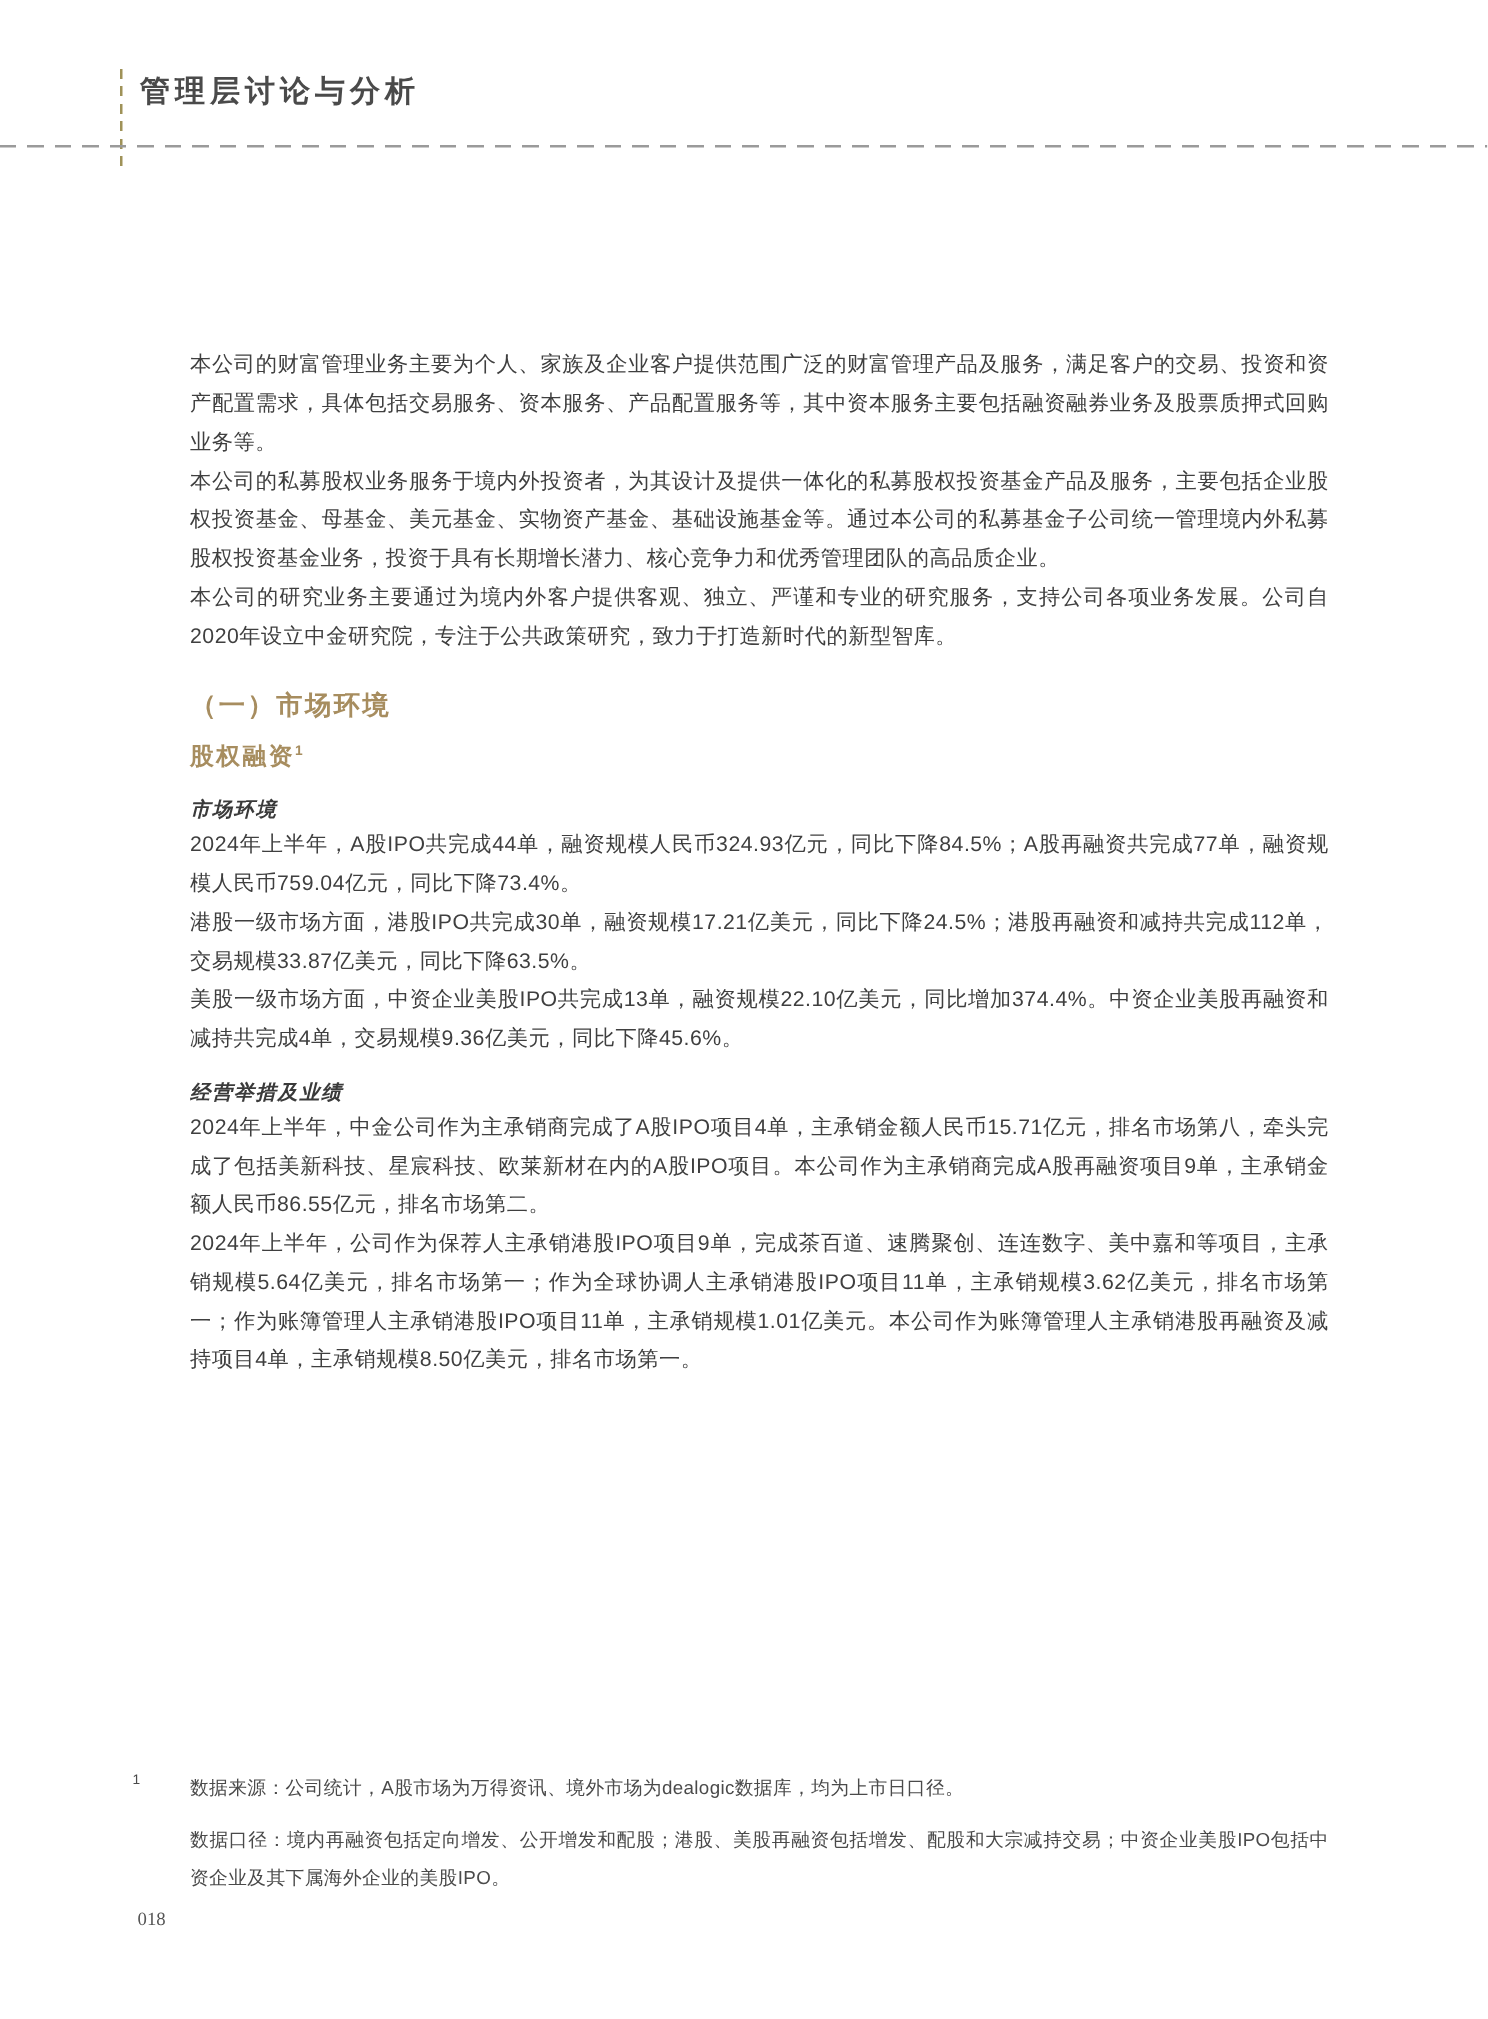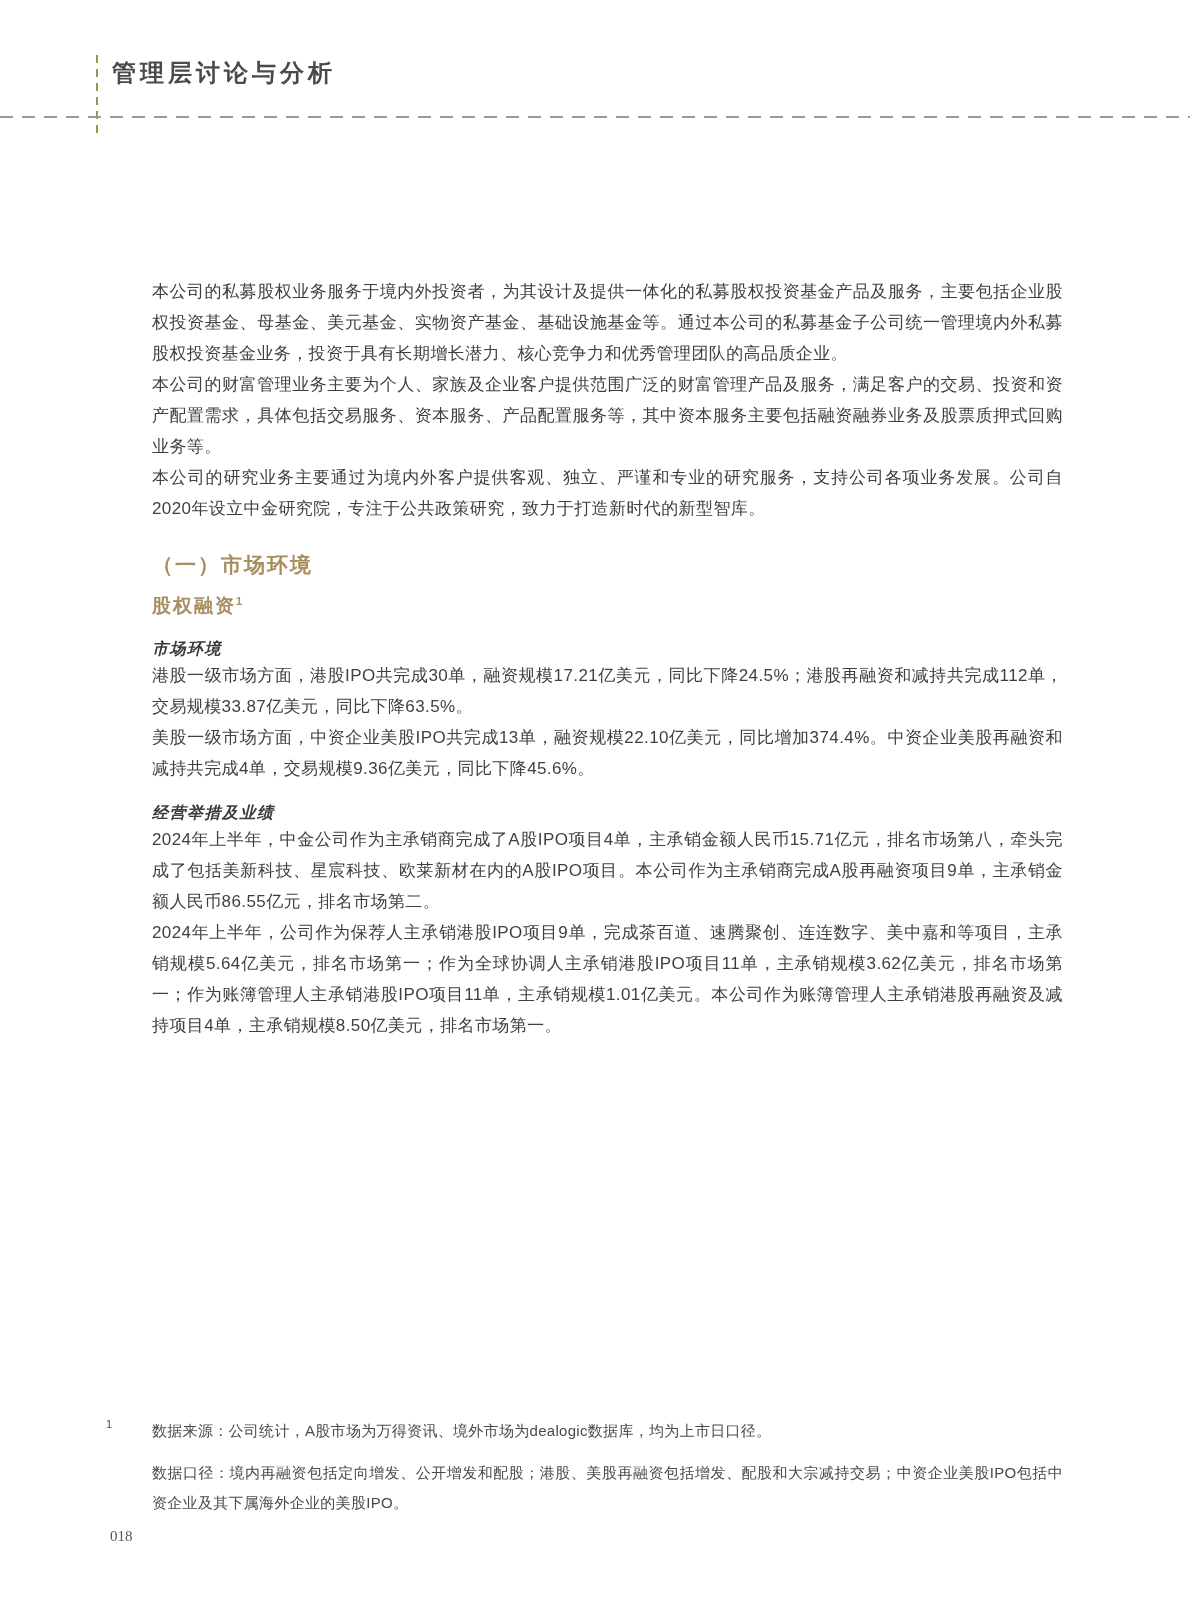--- a/index.html
+++ b/index.html
@@ -91,30 +91,31 @@
 <body>
 
 <div class="page">
 
   <div class="v-rule"></div>
   <h1 class="page-title">管理层讨论与分析</h1>
   <div class="h-rule"></div>
 
   <div class="main">
 
+    <p class="body mt34">本公司的财富管理业务主要为个人、家族及企业客户提供范围广泛的财富管理产品及服务，满足客户的交易、投资和资产配置需求，具体包括交易服务、资本服务、产品配置服务等，其中资本服务主要包括融资融券业务及股票质押式回购业务等。</p>
     <p class="body">本公司的私募股权业务服务于境内外投资者，为其设计及提供一体化的私募股权投资基金产品及服务，主要包括企业股权投资基金、母基金、美元基金、实物资产基金、基础设施基金等。通过本公司的私募基金子公司统一管理境内外私募股权投资基金业务，投资于具有长期增长潜力、核心竞争力和优秀管理团队的高品质企业。</p>
-    <p class="body mt34">本公司的财富管理业务主要为个人、家族及企业客户提供范围广泛的财富管理产品及服务，满足客户的交易、投资和资产配置需求，具体包括交易服务、资本服务、产品配置服务等，其中资本服务主要包括融资融券业务及股票质押式回购业务等。</p>
     <p class="body mt34">本公司的研究业务主要通过为境内外客户提供客观、独立、严谨和专业的研究服务，支持公司各项业务发展。公司自2020年设立中金研究院，专注于公共政策研究，致力于打造新时代的新型智库。</p>
 
     <h2 class="h2 mt28">（一）市场环境</h2>
 
     <h3 class="h3 indent mt17"><span>股权融资</span><sup>1</sup></h3>
 
     <h4 class="h4 indent mt21">市场环境</h4>
 
+    <p class="body indent mt22">2024年上半年，A股IPO共完成44单，融资规模人民币324.93亿元，同比下降84.5%；A股再融资共完成77单，融资规模人民币759.04亿元，同比下降73.4%。</p>
     <p class="body indent mt30">港股一级市场方面，港股IPO共完成30单，融资规模17.21亿美元，同比下降24.5%；港股再融资和减持共完成112单，交易规模33.87亿美元，同比下降63.5%。</p>
     <p class="body indent mt36">美股一级市场方面，中资企业美股IPO共完成13单，融资规模22.10亿美元，同比增加374.4%。中资企业美股再融资和减持共完成4单，交易规模9.36亿美元，同比下降45.6%。</p>
 
     <h4 class="h4 indent mt33">经营举措及业绩</h4>
 
     <p class="body indent mt24">2024年上半年，中金公司作为主承销商完成了A股IPO项目4单，主承销金额人民币15.71亿元，排名市场第八，牵头完成了包括美新科技、星宸科技、欧莱新材在内的A股IPO项目。本公司作为主承销商完成A股再融资项目9单，主承销金额人民币86.55亿元，排名市场第二。</p>
     <p class="body indent mt27">2024年上半年，公司作为保荐人主承销港股IPO项目9单，完成茶百道、速腾聚创、连连数字、美中嘉和等项目，主承销规模5.64亿美元，排名市场第一；作为全球协调人主承销港股IPO项目11单，主承销规模3.62亿美元，排名市场第一；作为账簿管理人主承销港股IPO项目11单，主承销规模1.01亿美元。本公司作为账簿管理人主承销港股再融资及减持项目4单，主承销规模8.50亿美元，排名市场第一。</p>
 
   </div>
 

